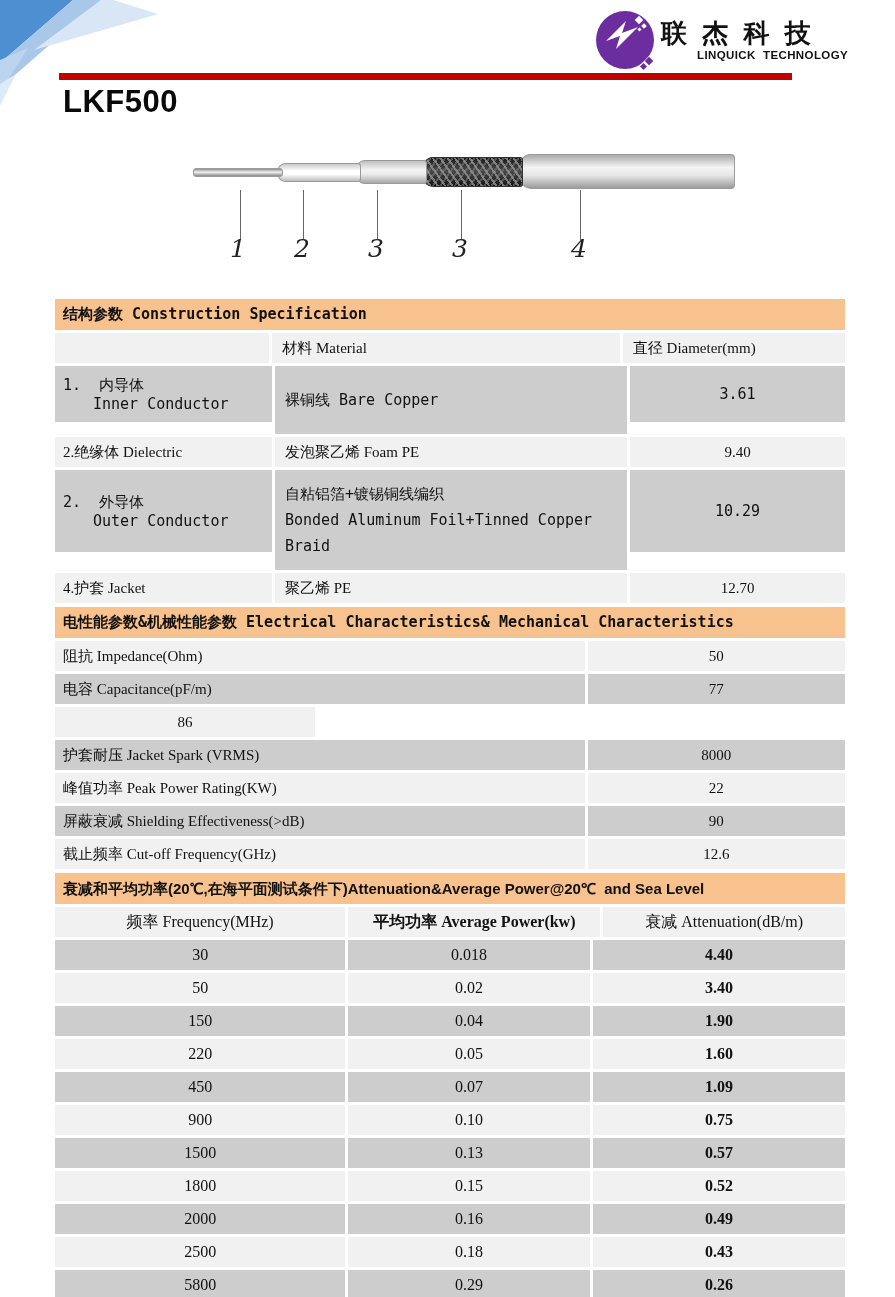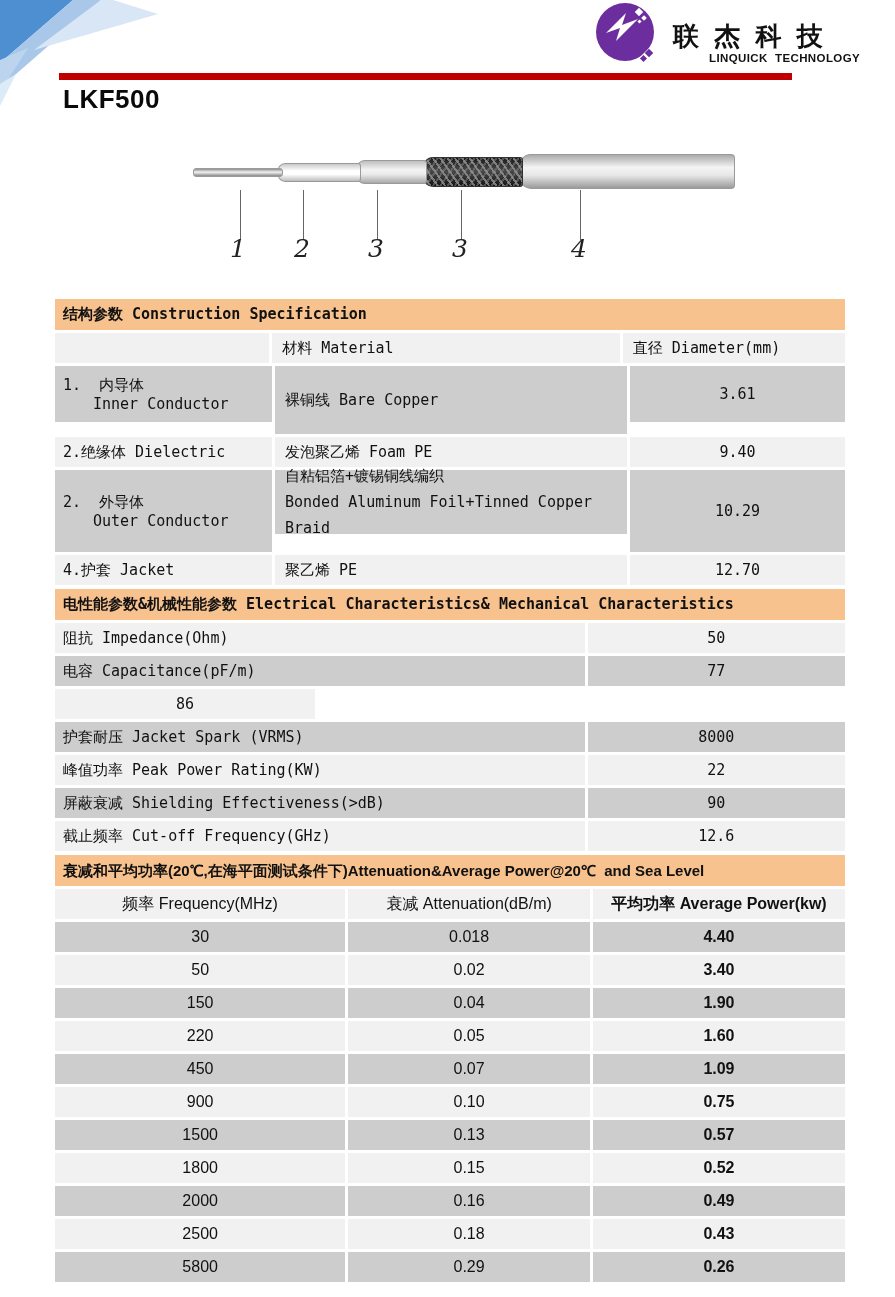--- a/index.html
+++ b/index.html
@@ -9,26 +9,26 @@
   }
   
   .corner{position:absolute;top:0;left:0;width:230px;height:115px;}
   .corner div{position:absolute;inset:0;}
   .c1{background:#4e8fd2;clip-path:polygon(0 0,73px 0,0 63px);}
   .c2{background:#a9c7e8;clip-path:polygon(73px 0,101px 0,0 88px,0 63px);}
   .c3{background:#d8e6f5;clip-path:polygon(101px 0,113px 0,158px 14px,34px 50px);}
   .c4{background:#bdd4ee;clip-path:polygon(0 60px,28px 48px,0 92px);}
   .c5{background:#dcebf8;clip-path:polygon(0 84px,16px 74px,0 106px);}
   
-  .logo{position:absolute;top:0;left:593px;display:flex;align-items:flex-end;gap:16px;}
+  .logo{position:absolute;top:8px;left:593px;display:flex;align-items:center;gap:4px;}
   .logo-text .cn{font-size:26px;font-weight:bold;letter-spacing:4px;line-height:1.15;white-space:pre;color:#111;}
   .logo-text .en{font-size:11.5px;font-weight:bold;letter-spacing:0.4px;white-space:pre;color:#111;padding-left:36px;}
   
   .red-line{position:absolute;left:59px;top:73px;width:733px;height:7px;background:#c00000;}
-  .page-title{position:absolute;left:63px;top:84px;font-size:26px;font-weight:bold;letter-spacing:0.5px;color:#0a0a0a;}
+  .page-title{position:absolute;left:63px;top:84px;font-size:31px;font-weight:bold;letter-spacing:0.5px;color:#0a0a0a;}
   
   .diagram{position:absolute;left:185px;top:138px;width:570px;height:135px;}
   .seg{position:absolute;border:1px solid #9a9a9a;}
   .seg-inner{left:8px;top:30px;width:88px;height:7px;border-radius:3px;
     background:linear-gradient(to bottom,#8f8f8f,#f2f2f2 45%,#8a8a8a);}
   .seg-diel{left:92px;top:25px;width:82px;height:17px;border-radius:8px 3px 3px 8px/50% 3px 3px 50%;
     background:linear-gradient(to bottom,#c9c9c9,#ffffff 40%,#ffffff 60%,#bdbdbd);}
   .seg-foil{left:170px;top:22px;width:70px;height:22px;border-radius:10px 3px 3px 10px/50% 3px 3px 50%;
     background:linear-gradient(to bottom,#bfbfbf,#f3f3f3 40%,#ececec 60%,#a8a8a8);}
   .seg-braid{left:236px;top:19px;width:100px;height:28px;border-radius:12px 3px 3px 12px/50% 3px 3px 50%;
@@ -44,21 +44,21 @@
   
   .tables{position:absolute;left:55px;top:299px;width:790px;font-size:15px;}
   .mono{font-family:"DejaVu Sans Mono",monospace;}
   .sans{font-family:"Liberation Sans",sans-serif;font-size:16px;}
   .orange-head{background:#f8c28e;font-weight:bold;height:31px;line-height:31px;
     padding-left:8px;margin-bottom:3px;white-space:pre;overflow:hidden;}
   .row{display:flex;gap:3px;margin-bottom:3px;}
   .cell{display:flex;flex-direction:column;justify-content:center;}
   .bg-g{background:#cdcdcd;}
   .bg-l{background:#f1f1f1;}
-  .h30{height:30px;}
+  .h30{height:30px;font-family:Liberation Serif, serif;}
   .t1c1{width:209px;padding-left:8px;}
   .t1c2{width:342px;padding-left:10px;}
   .t1c3{width:215px;align-items:center;text-align:center;}
   .t1c3{padding:0;} .t1c3,.center{align-items:center;}
   .ind{padding-left:30px;white-space:pre;}
   .pre{white-space:pre;}
   .t2c1{width:527px;padding-left:8px;}
   .t2c2{width:260px;align-items:center;}
   .t3c1{width:304px;align-items:center;}
   .t3c2{width:253px;align-items:center;}
@@ -137,21 +137,21 @@
     <div class="row mono">
       <div class="cell t1c1 bg-l h30 pre">2.绝缘体 Dielectric</div>
       <div class="cell t1c2 bg-l h30">发泡聚乙烯 Foam PE</div>
       <div class="cell t1c3 bg-l h30">9.40</div>
     </div>
     <div class="row mono">
       <div class="cell t1c1 bg-g" style="height:82px">
         <div class="pre">2.  外导体</div>
         <div class="ind">Outer Conductor</div>
       </div>
-      <div class="cell t1c2 bg-g lh26" style="height:64px">
+      <div class="cell t1c2 bg-g lh26" style="height:100px">
         <div>自粘铝箔+镀锡铜线编织</div>
         <div>Bonded Aluminum Foil+Tinned Copper Braid</div>
       </div>
       <div class="cell t1c3 bg-g" style="height:82px">10.29</div>
     </div>
     <div class="row mono">
       <div class="cell t1c1 bg-l h30 pre">4.护套 Jacket</div>
       <div class="cell t1c2 bg-l h30">聚乙烯 PE</div>
       <div class="cell t1c3 bg-l h30">12.70</div>
     </div>
@@ -185,22 +185,22 @@
     <div class="row mono">
       <div class="cell t2c1 bg-l h30">截止频率 Cut-off Frequency(GHz)</div>
       <div class="cell t2c2 bg-l h30">12.6</div>
     </div>
   </div>
 
   <div class="sec sans">
     <div class="orange-head sans" style="font-size:15px">衰减和平均功率(20℃,在海平面测试条件下)Attenuation&amp;Average Power@20℃  and Sea Level</div>
     <div class="row">
       <div class="cell t3c1 bg-l h30">频率 Frequency(MHz)</div>
+      <div class="cell t3c3 bg-l h30 bold">平均功率 Average Power(kw)</div>
       <div class="cell t3c2 bg-l h30">衰减 Attenuation(dB/m)</div>
-      <div class="cell t3c3 bg-l h30 bold">平均功率 Average Power(kw)</div>
     </div>
     <div class="row">
       <div class="cell t3c1 bg-g h30">30</div>
       <div class="cell t3c2 bg-g h30">0.018</div>
       <div class="cell t3c3 bg-g h30 bold">4.40</div>
     </div>
     <div class="row">
       <div class="cell t3c1 bg-l h30">50</div>
       <div class="cell t3c2 bg-l h30">0.02</div>
       <div class="cell t3c3 bg-l h30 bold">3.40</div>

